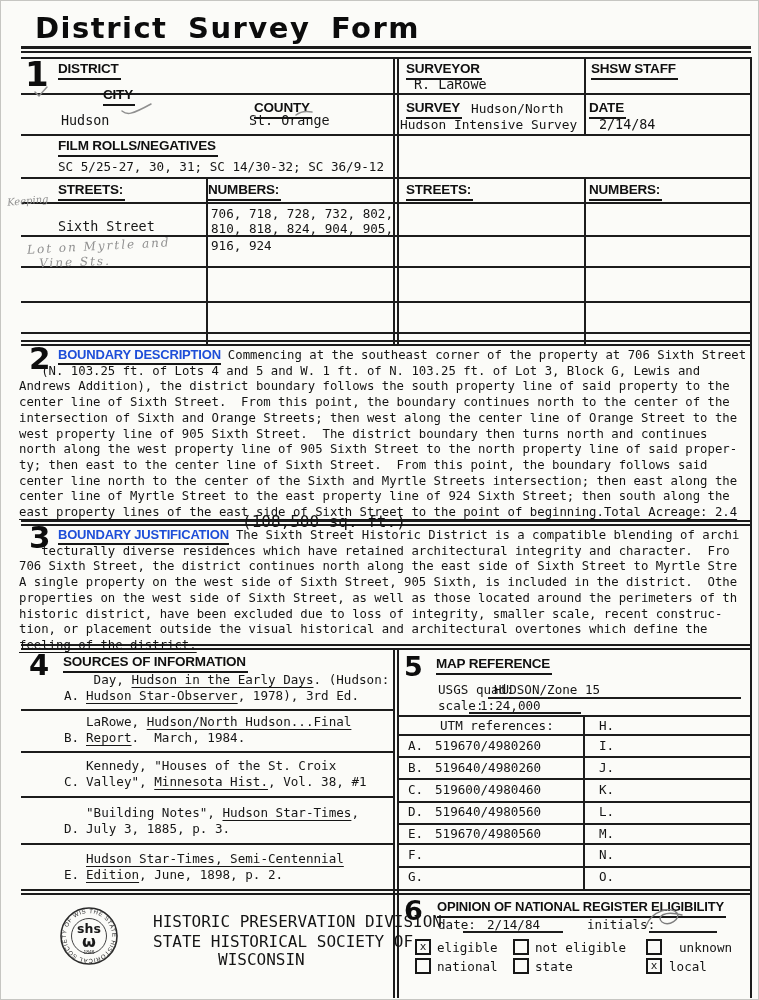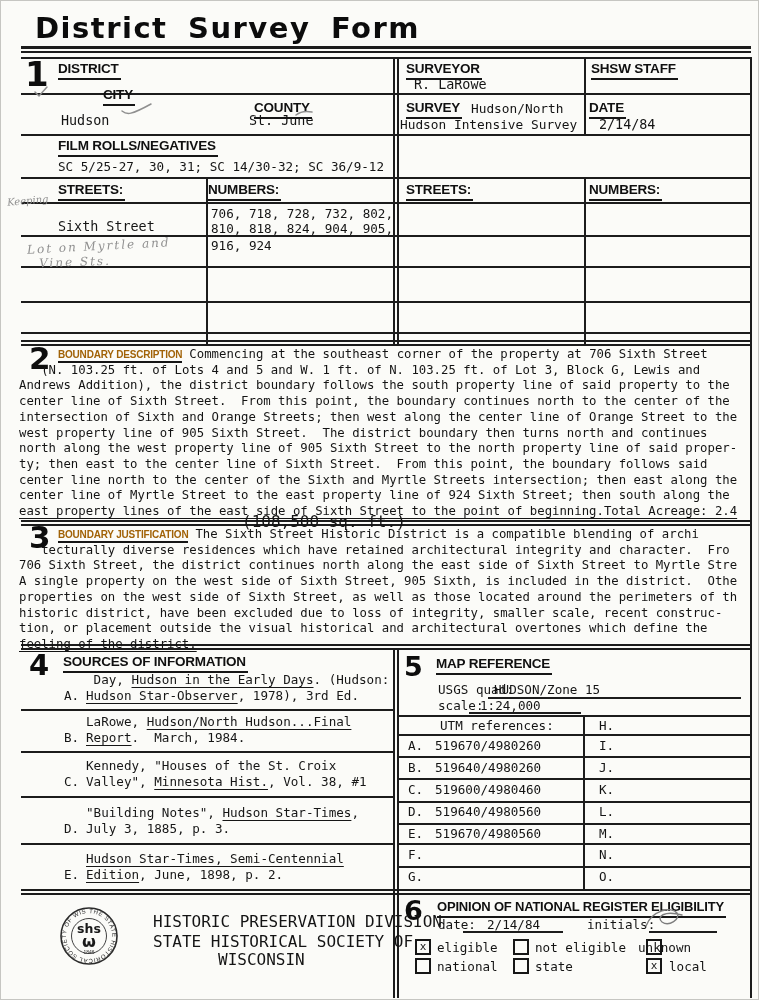--- a/index.html
+++ b/index.html
@@ -4,22 +4,22 @@
 <style>
   html,body{margin:0;padding:0;background:#e8e8e5;}
   .page{position:relative;width:759px;height:1000px;background:#fbfbf8;overflow:hidden;
         font-family:"DejaVu Sans Mono",monospace;color:#161616;border:1px solid #c6c6c2;box-sizing:border-box;}
   .title{position:absolute;font-family:"DejaVu Sans",sans-serif;font-weight:bold;font-size:29px;
          letter-spacing:1.5px;word-spacing:9px;color:#0c0c0c;white-space:pre;}
   .num{position:absolute;font-family:"DejaVu Sans",sans-serif;font-weight:bold;color:#0d0d0d;line-height:1;}
   .lab{position:absolute;font-family:"Liberation Sans",sans-serif;font-weight:700;font-size:13.5px;
        letter-spacing:-0.2px;color:#101010;border-bottom:2px solid #161616;padding:0 2px 1px 0;
        line-height:1.15;white-space:pre;}
-  .shead{font-family:"Liberation Sans",sans-serif;font-weight:700;font-size:10px;letter-spacing:-0.2px;
-       color:#a16207;border-bottom:2px solid #161616;padding-bottom:1px;white-space:pre;}
+  .shead{font-family:"Liberation Sans",sans-serif;font-weight:700;font-size:13px;letter-spacing:-0.2px;
+       color:#1d4ed8;border-bottom:2px solid #161616;padding-bottom:1px;white-space:pre;}
   .mono{position:absolute;font-family:"DejaVu Sans Mono",monospace;white-space:pre;color:#141414;}
   .f134{font-size:13.4px}.f128{font-size:12.8px}.f126{font-size:12.6px}.f123{font-size:16px}
   .body-text{position:absolute;font-family:"DejaVu Sans Mono",monospace;font-size:12.3px;
        line-height:15.7px;white-space:pre-wrap;color:#141414;}
   .u{text-decoration:underline;text-underline-offset:2.5px;text-decoration-thickness:1.3px;}
   .hl{position:absolute;background:#1c1c1c;height:2px;}
   .vl{position:absolute;background:#1c1c1c;width:2px;}
   .pencil{position:absolute;color:#909090;font-family:"DejaVu Serif",serif;font-style:italic;white-space:pre;}
   .cb{position:absolute;width:12px;height:12px;border:2px solid #161616;
       font-family:"DejaVu Sans Mono",monospace;font-size:11px;line-height:12px;text-align:center;color:#111;}
@@ -80,21 +80,21 @@
   <div class="vl" style="left:582px;top:714px;height:174px;"></div>
 
   <div class="num" style="left:24px;top:56px;font-size:34px;">1</div>
   <div class="lab" style="left:57px;top:60px;">DISTRICT</div>
   <div class="lab" style="left:405px;top:60px;">SURVEYOR</div>
   <div class="mono f134" style="left:413px;top:76px;">R. LaRowe</div>
   <div class="lab" style="left:590px;top:60px;">SHSW STAFF</div>
   <div class="lab" style="left:57px;top:86px;margin-left:45px;">CITY</div>
   <div class="mono f134" style="left:60px;top:112px;">Hudson</div>
   <div class="lab" style="left:253px;top:99px;">COUNTY</div>
-  <div class="mono f134" style="left:248px;top:112px;">St. June</div>
+  <div class="mono f134" style="left:248px;top:112px;">St. Orange</div>
   <div class="lab" style="left:405px;top:99px;">SURVEY</div>
   <div class="mono f128" style="left:470px;top:100px;">Hudson/North</div>
   <div class="mono f128" style="left:399px;top:116px;">Hudson Intensive Survey</div>
   <div class="lab" style="left:588px;top:99px;">DATE</div>
   <div class="mono f134" style="left:598px;top:116px;">2/14/84</div>
   <div class="lab" style="left:57px;top:137px;">FILM ROLLS/NEGATIVES</div>
   <div class="mono f126" style="left:57px;top:158px;">SC 5/25-27, 30, 31; SC 14/30-32; SC 36/9-12</div>
 
   <div class="lab" style="left:57px;top:181px;">STREETS:</div>
   <div class="lab" style="left:207px;top:181px;">NUMBERS:</div>
@@ -190,21 +190,21 @@
   <div class="hl" style="left:648px;top:930px;width:68px;height:1.5px;"></div>
   <svg style="left:641px;top:903px;" width="48" height="28" viewBox="0 0 48 28">
     <path d="M4,22 C10,6 30,2 35,9 C39,15 27,23 20,18 C14,13 22,6 40,11" fill="none" stroke="#7d7d7d" stroke-width="1.4" stroke-linecap="round"></path>
   </svg>
 
   <span class="cb" style="left:414px;top:938px;"><span>x</span></span>
   <div class="mono f126" style="left:436px;top:939px;">eligible</div>
   <span class="cb" style="left:512px;top:938px;"><span></span></span>
   <div class="mono f126" style="left:534px;top:939px;">not eligible</div>
   <span class="cb" style="left:645px;top:938px;"><span></span></span>
-  <div class="mono f126" style="left:637px;top:939px;">unknown</div>
+  <div class="mono f126" style="left:678px;top:939px;">unknown</div>
   <span class="cb" style="left:414px;top:957px;"><span></span></span>
   <div class="mono f126" style="left:436px;top:958px;">national</div>
   <span class="cb" style="left:512px;top:957px;"><span></span></span>
   <div class="mono f126" style="left:534px;top:958px;">state</div>
   <span class="cb" style="left:645px;top:957px;"><span>x</span></span>
   <div class="mono f126" style="left:668px;top:958px;">local</div>
 
   <svg style="left:58px;top:905px;" width="60" height="60" viewBox="0 0 60 60">
     <circle cx="30" cy="30" r="28" fill="none" stroke="#2b2b2b" stroke-width="1.6"></circle>
     <circle cx="30" cy="30" r="17.5" fill="none" stroke="#2b2b2b" stroke-width="0.9"></circle>

